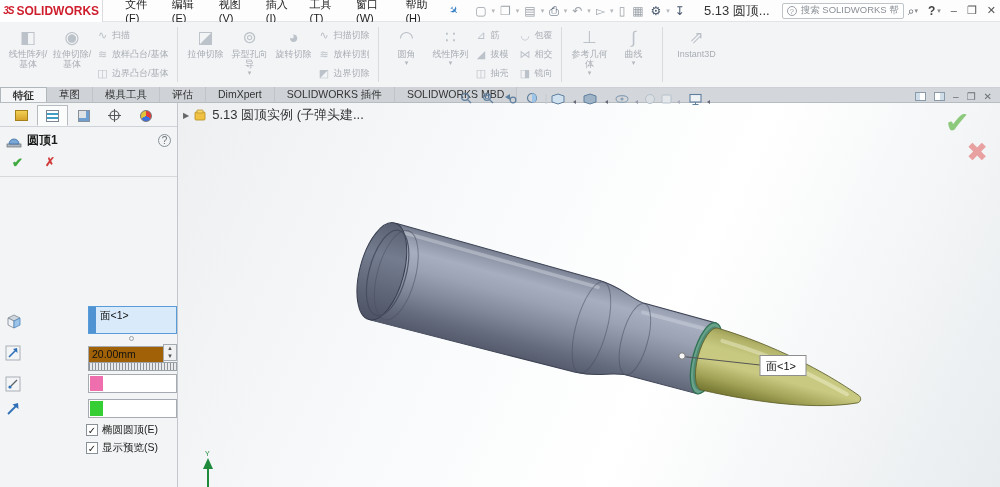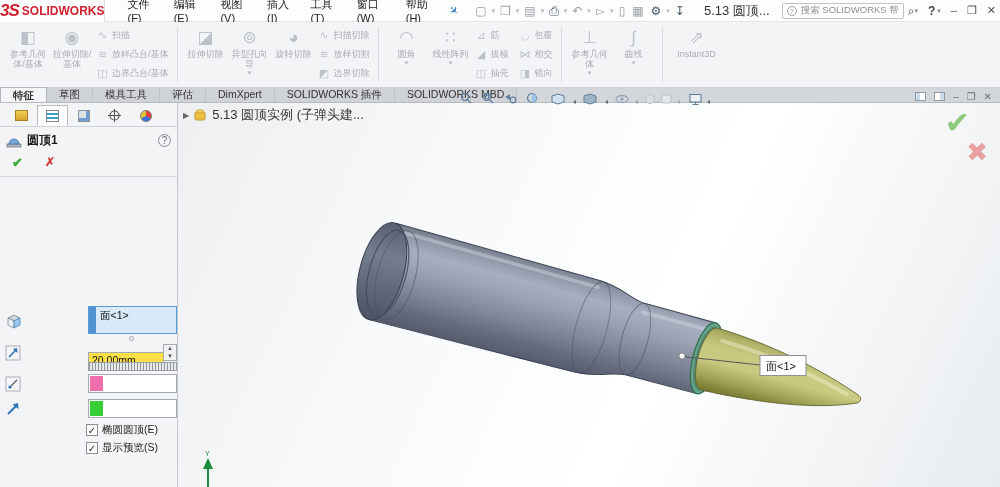--- a/index.html
+++ b/index.html
@@ -2,21 +2,21 @@
 <html><head>
 <meta charset="utf-8">
 <style>
   * { margin:0; padding:0; box-sizing:border-box; }
   body { font-family:"Liberation Sans", sans-serif; }
   #app { position:relative; width:1000px; height:487px; background:#fff; overflow:hidden; font-size:11px; color:#222; }
 
   
   .titlebar { position:absolute; left:0; top:0; width:1000px; height:22px; background:#fdfdfd; border-bottom:1px solid #e2e4e7; display:flex; align-items:center; }
   .logo { width:120px; height:22px; background:#fff; border-right:1px solid #dadcdf; display:flex; align-items:center; justify-content:center; gap:3px; }
-  .logo-mark { color:#cf1f2e; font-weight:bold; font-style:italic; font-size:17px; letter-spacing:-1px; }
+  .logo-mark { color:#cf1f2e; font-weight:bold; font-style:italic; font-size:10px; letter-spacing:-1px; }
   .logo-text { color:#cf1f2e; font-weight:bold; font-size:12px; letter-spacing:0; }
   .menus { display:flex; margin-left:14px; gap:2px; }
   .menu-item { padding:3px 8px; font-size:11px; color:#222; }
   .pin { margin-left:6px; color:#2e7bc4; font-size:11px; transform:rotate(45deg); }
   .qat { display:flex; align-items:center; margin-left:14px; gap:1px; }
   .qat .ic { font-size:12px; color:#9aa1a8; padding:0 3px; }
   .qat .ic.dark { color:#44546a; }
   .qat .caret { font-size:7px; color:#b3b8bd; padding:0 1px; }
   .doc-title { margin-left:16px; font-size:13px; color:#333; white-space:nowrap; }
   .searchbox { margin-left:12px; width:122px; height:16px; border:1px solid #bfc4c9; border-radius:2px; background:#fff; display:flex; align-items:center; padding:0 4px; gap:4px; }
@@ -57,21 +57,21 @@
   .cancel-x { color:#d23b3b; font-size:12px; font-weight:bold; }
   .sect-head { display:flex; align-items:center; padding:6px 8px 4px 8px; }
   .sect-title { font-weight:bold; font-size:11.5px; color:#111; flex:1; }
   .chev { width:7px; height:7px; border-left:2px solid #6a7076; border-top:2px solid #6a7076; transform:rotate(45deg); margin-top:3px; }
   .prow { position:absolute; left:0; width:178px; display:flex; }
   .picon { width:26px; display:flex; align-items:center; justify-content:center; flex:none; }
   .sel-box { position:absolute; left:88px; width:89px; height:28px; background:#d9eafb; border:1.5px solid #579bd8; display:flex; }
   .sel-bar { width:7px; background:#4f93d2; height:100%; }
   .sel-text { font-size:10.5px; color:#111; padding:2px 0 0 4px; }
   .handle-dot { position:absolute; left:129px; top:233px; width:5px; height:5px; border:1px solid #9aa1a8; border-radius:50%; background:#f2f4f5; }
-  .num-input { position:absolute; left:88px; top:249px; width:76px; height:17px; background:#fde047; border:1px solid #a6abb1; font-size:10.5px; padding:1px 3px; color:#111; }
+  .num-input { position:absolute; left:88px; top:243px; width:76px; height:17px; background:#a16207; border:1px solid #a6abb1; font-size:10.5px; padding:1px 3px; color:#111; }
   .spinner { position:absolute; left:163px; top:241px; width:14px; height:17px; border:1px solid #a6abb1; background:#f0f1f2; display:flex; flex-direction:column; }
   .spinner div { flex:1; font-size:6px; line-height:7px; text-align:center; color:#555; }
   .wheel { position:absolute; left:88px; top:259px; width:89px; height:9px; border:1px solid #9aa1a8; background:repeating-linear-gradient(90deg,#8f949a 0 1px,#e9eaeb 1px 3px); }
   .swatch-box { position:absolute; left:88px; width:89px; height:19px; background:#fff; border:1px solid #a6abb1; display:flex; align-items:center; padding:1px; }
   .swatch { width:13px; height:15px; }
   .cbrow { position:absolute; left:86px; display:flex; align-items:center; gap:4px; }
   .cb { width:12px; height:12px; background:#fff; border:1px solid #8a9097; color:#222; font-size:10px; line-height:11px; text-align:center; }
   .cb-lbl { font-size:10.5px; color:#222; white-space:nowrap; }
 
   
@@ -138,21 +138,21 @@
       <span>–</span>
       <span>❐</span>
       <span>✕</span>
     </div>
   </div>
 
   <div class="ribbon">
     <div class="rgroup">
       <div class="bigbtn">
           <span class="gly">◧</span>
-          <span class="lbl">参考几何体/基体</span>
+          <span class="lbl">线性阵列/基体</span>
         </div>
       <div class="bigbtn">
           <span class="gly">◉</span>
           <span class="lbl">拉伸切除/基体</span>
         </div>
       <div class="smallcol">
         <div class="smallbtn">
             <span class="gly">∿</span>
             <span class="lbl">扫描</span>
           </div>

